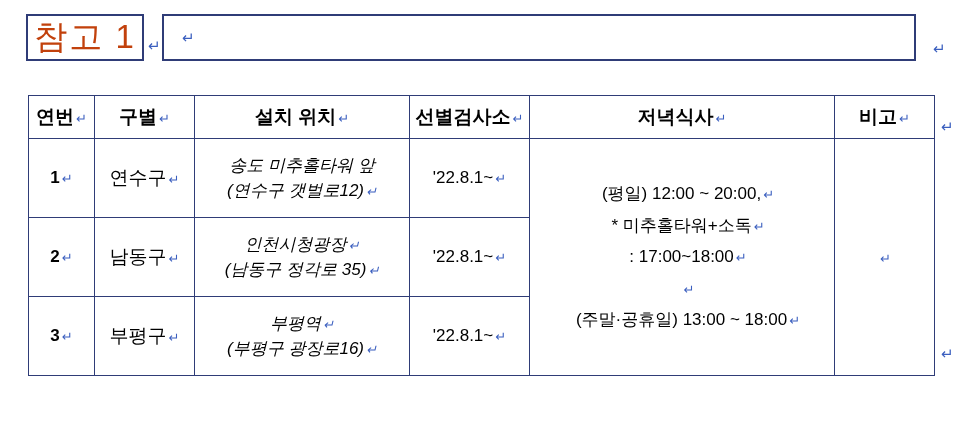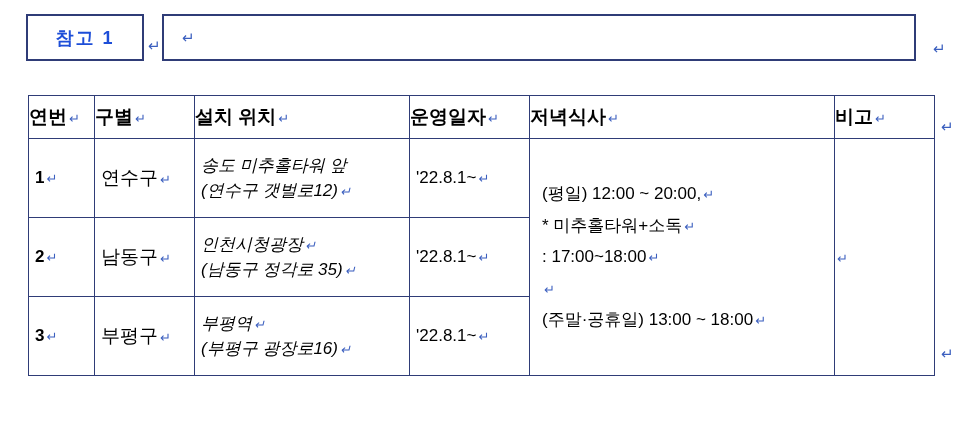--- a/index.html
+++ b/index.html
@@ -34,24 +34,24 @@
   .tag-box {
     width: 118px;
     border: 2px solid #2f3c77;
     display: flex;
     align-items: center;
     justify-content: center;
     background: #ffffff;
     box-sizing: border-box;
   }
   .tag-box .tag-text {
-    font-size: 18px;
-    font-weight: bold;
+    font-size: 33px;
+    font-weight: normal;
     letter-spacing: 2px;
-    color: #1d4ed8;
+    color: #c2410c;
   }
   .pilcrow {
     color: #3b5fbf;
     font-size: 15px;
     font-weight: normal;
     vertical-align: baseline;
     margin-left: 2px;
   }
   .pilcrow.small { font-size: 13px; }
 
@@ -92,21 +92,21 @@
     left: 28px;
     top: 95px;
     border-collapse: collapse;
     width: 906px;
     table-layout: fixed;
   }
   table.data th, table.data td {
     border: 1px solid #2f3c77;
     padding: 0;
     vertical-align: middle;
-    text-align: left;
+    text-align: center;
   }
   table.data th {
     height: 42px;
     font-size: 19px;
     font-weight: bold;
   }
   .col-no    { width: 66px; }
   .col-gu    { width: 100px; }
   .col-loc   { width: 215px; }
   .col-date  { width: 120px; }
@@ -191,21 +191,21 @@
         <th>
           <span>연번</span><span class="pilcrow small">↵</span>
         </th>
         <th>
           <span>구별</span><span class="pilcrow small">↵</span>
         </th>
         <th>
           <span>설치 위치</span><span class="pilcrow small">↵</span>
         </th>
         <th>
-          <span>운영일자</span><span class="pilcrow small">↵</span>
+          <span>선별검사소</span><span class="pilcrow small">↵</span>
         </th>
         <th>
           <span>저녁식사</span><span class="pilcrow small">↵</span>
         </th>
         <th>
           <span>비고</span><span class="pilcrow small">↵</span>
         </th>
       </tr>
     </thead>
     <tbody>

